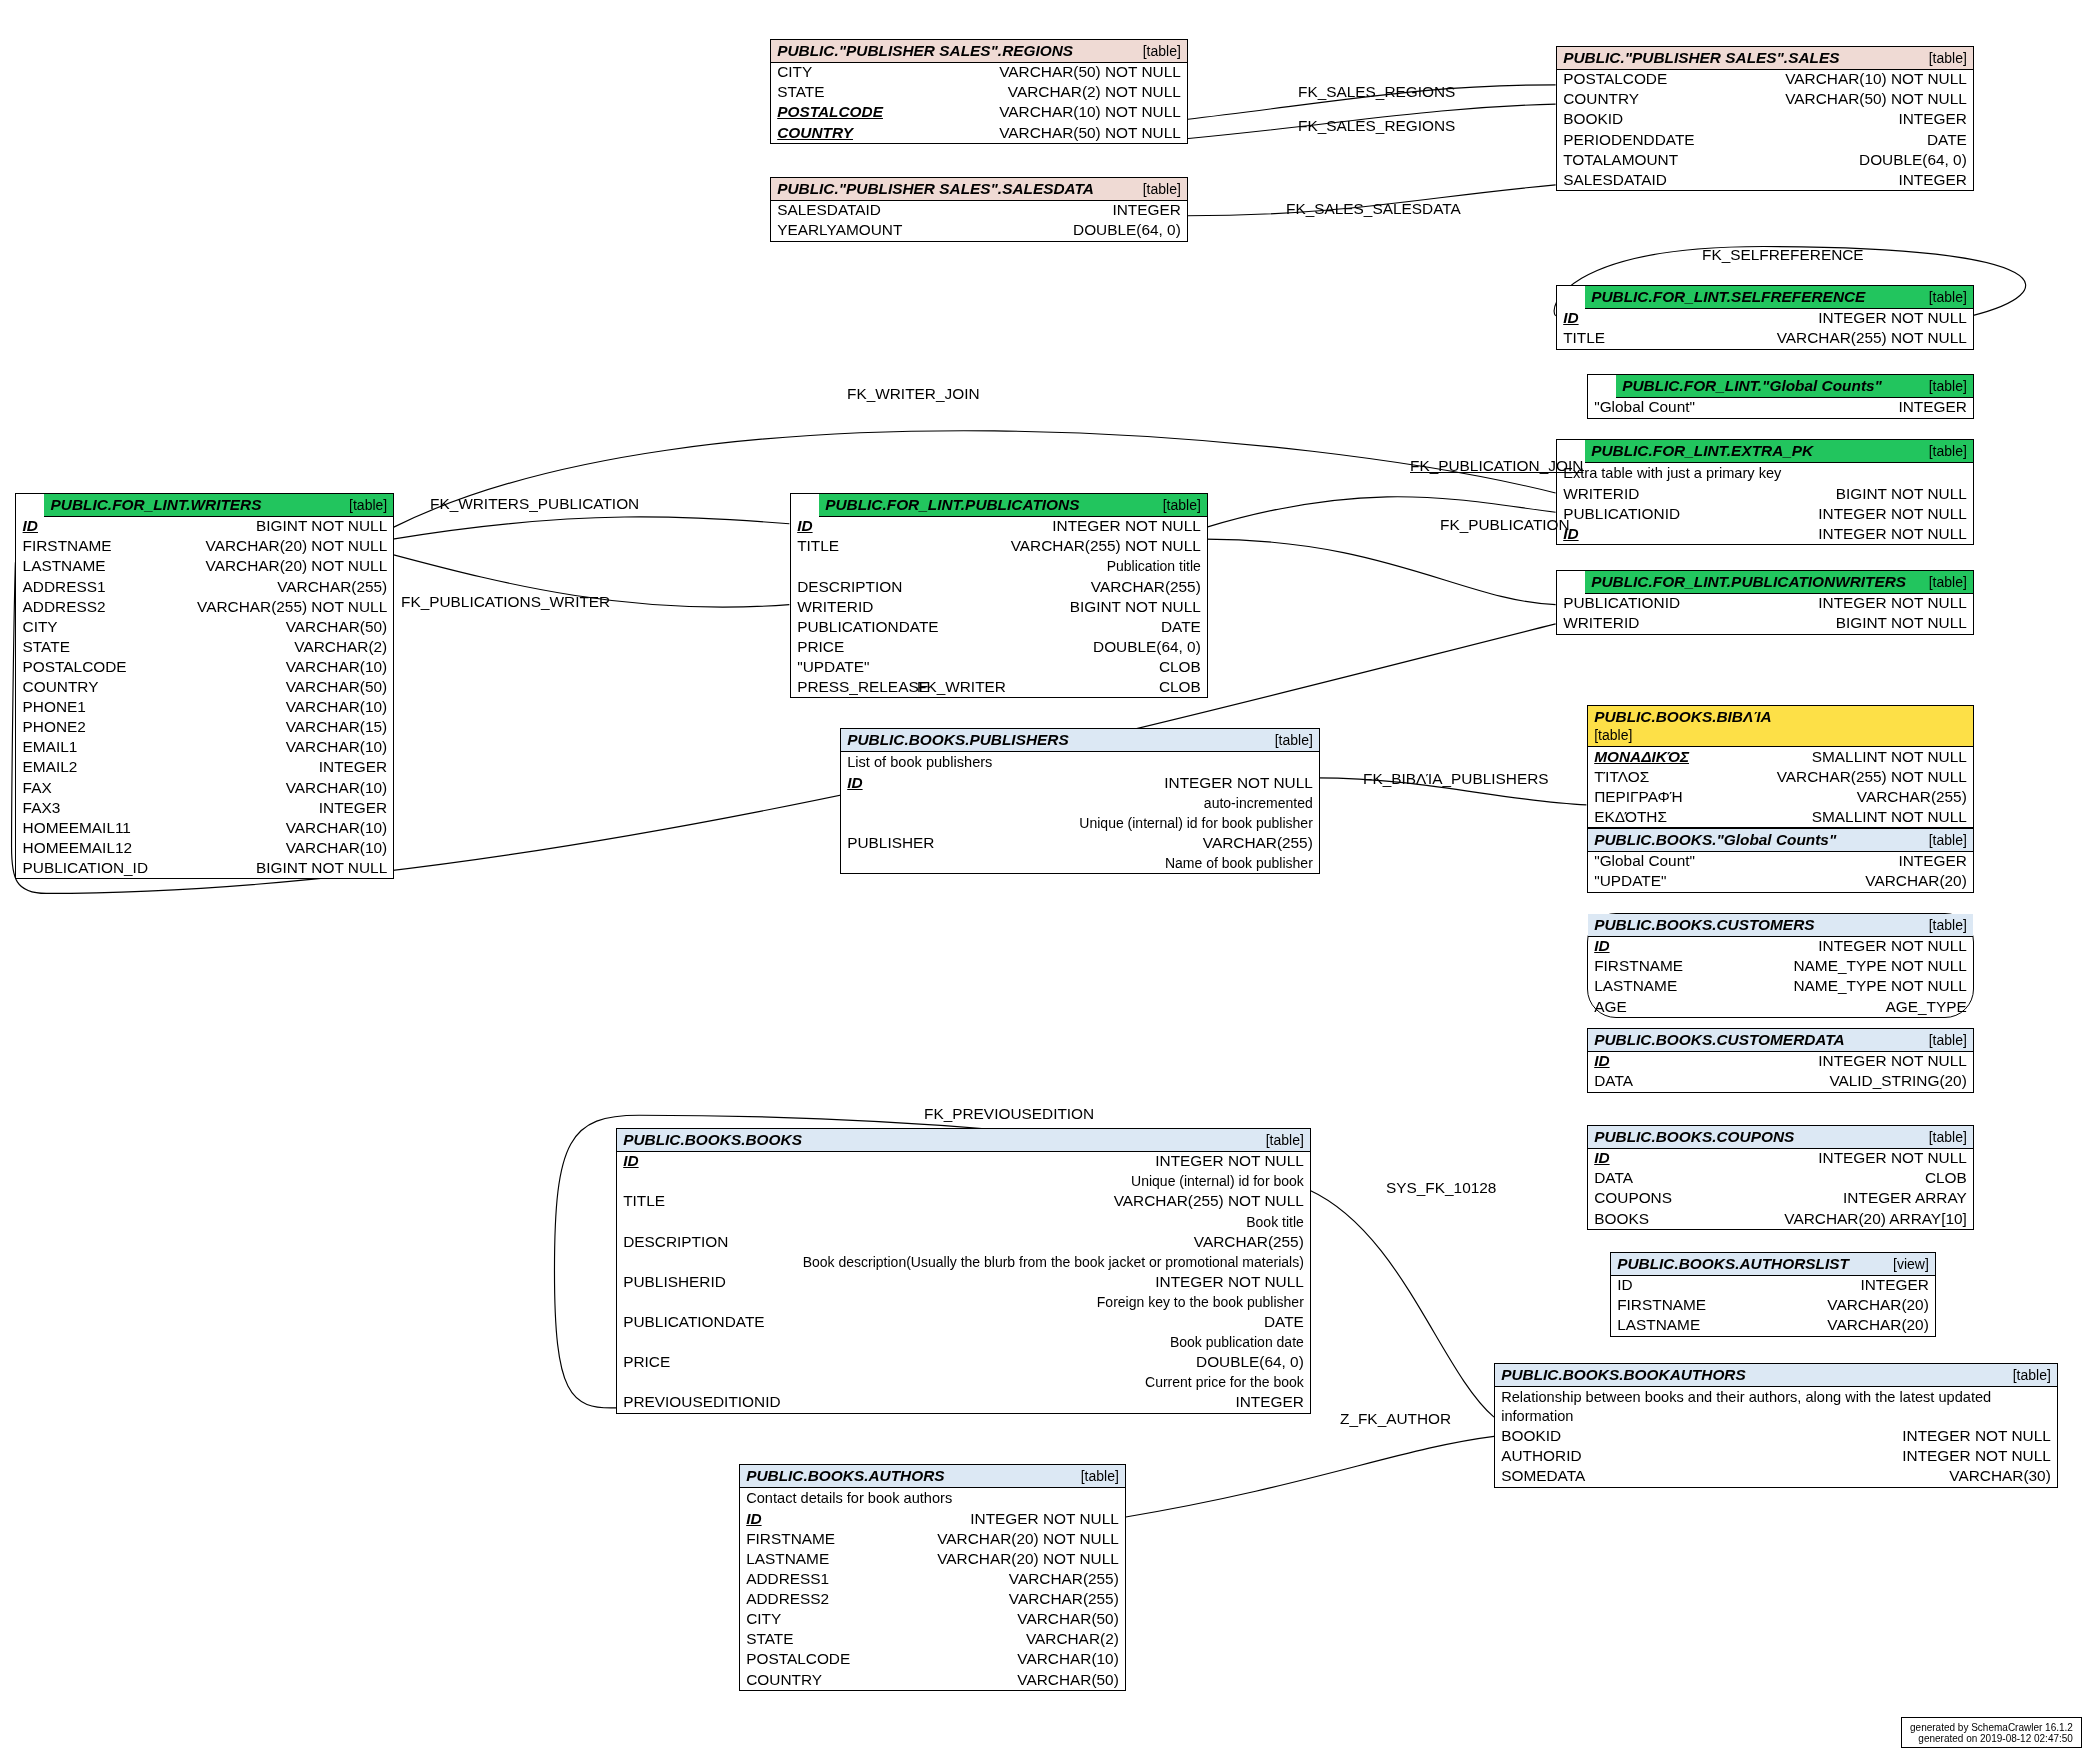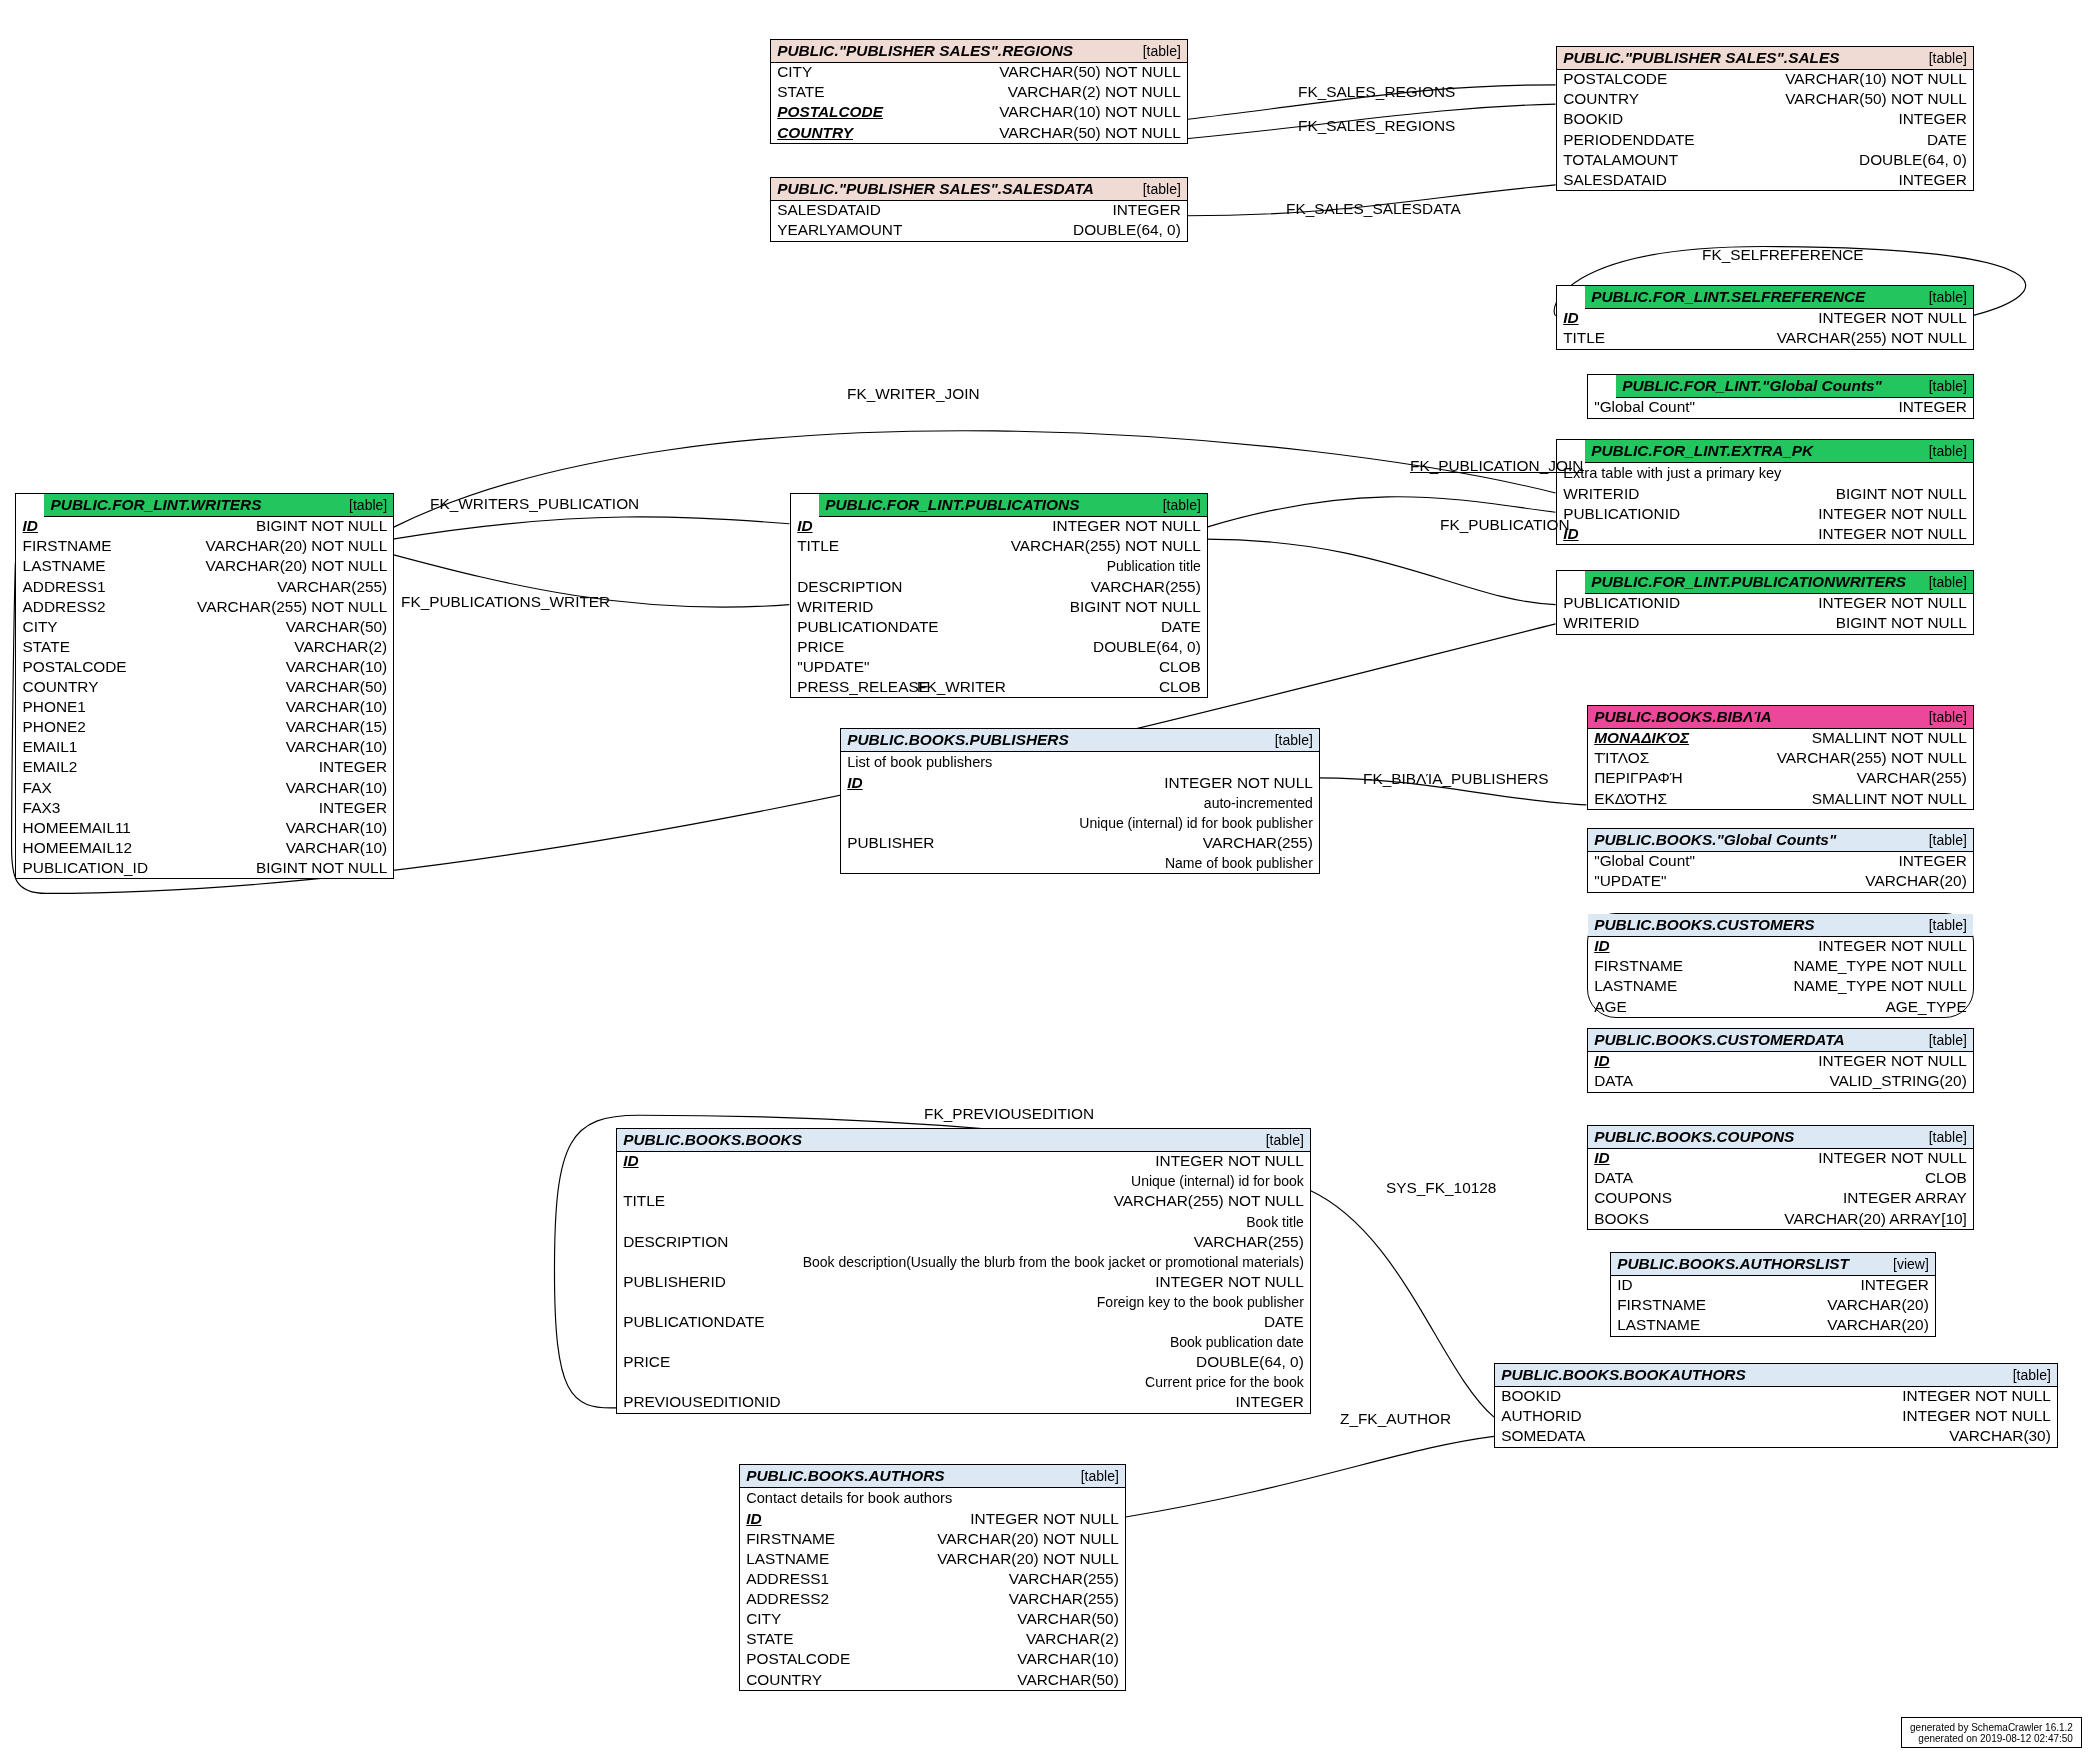--- a/index.html
+++ b/index.html
@@ -4,21 +4,21 @@
 <style>
   html,body{margin:0;padding:0;background:#fff;font-family:Helvetica,Arial,sans-serif;}
   #canvas{position:relative;width:2097px;height:1763px;background:#fff;}
   .tbl{position:absolute;border:0.8px solid #000;background:#fff;font-size:15.4px;line-height:18.5px;
        box-shadow:0 0 0 0 rgba(0,0,0,0);}
   .tbl .hdr{display:flex;justify-content:space-between;align-items:baseline;
             background:#dce8f4;border-bottom:0.8px solid #000;padding:1.5px 6.2px;font-weight:bold;font-style:italic;}
   .tbl.pink  .hdr{background:#efdad4;}
   .tbl.khaki .hdr{background:#22c55e;margin-left:28px;}
   .tbl.blue  .hdr{background:#dce8f4;}
-  .tbl.gold  .hdr{background:#ec4899;}
+  .tbl.gold  .hdr{background:#fde047;flex-direction:column;}
   .tbl .hdr .typ{font-weight:normal;font-style:normal;font-size:14px;}
   .tbl .sub{padding:1.5px 6.2px;font-size:14.6px;}
   .tbl .row{display:flex;justify-content:space-between;padding:0.8px 6.2px;gap:18.5px;}
   .tbl .row .c1{white-space:nowrap;}
   .tbl .row .c2{white-space:nowrap;text-align:left;}
   .tbl .row.pk .c1{font-weight:bold;font-style:italic;text-decoration:underline;}
   .fk-label{position:absolute;font-size:15.4px;color:#000;white-space:nowrap;}
   .footer{position:absolute;right:15.4px;bottom:15.4px;border:0.8px solid #000;padding:3.1px 7.7px;font-size:10px;text-align:right;}
   svg.edges{position:absolute;left:0;top:0;width:2097px;height:1763px;pointer-events:none;}
   svg.edges path{fill:none;stroke:#000;stroke-width:1.5;}
@@ -438,20 +438,21 @@
         <div class="row">
           <span class="c1">LASTNAME</span>
           <span class="c2">VARCHAR(20)</span>
         </div>
       </div>
       <div class="tbl blue" style="left: 1494px; top: 1363px; width: 562px;">
         <div class="hdr">
           <span class="ttl">PUBLIC.BOOKS.BOOKAUTHORS</span>
           <span class="typ">[table]</span>
         </div>
+        <div class="sub">Relationship between books and their authors, along with the latest updated information</div>
         <div class="row">
           <span class="c1">BOOKID</span>
           <span class="c2">INTEGER NOT NULL</span>
         </div>
         <div class="row">
           <span class="c1">AUTHORID</span>
           <span class="c2">INTEGER NOT NULL</span>
         </div>
         <div class="row">
           <span class="c1">SOMEDATA</span>

